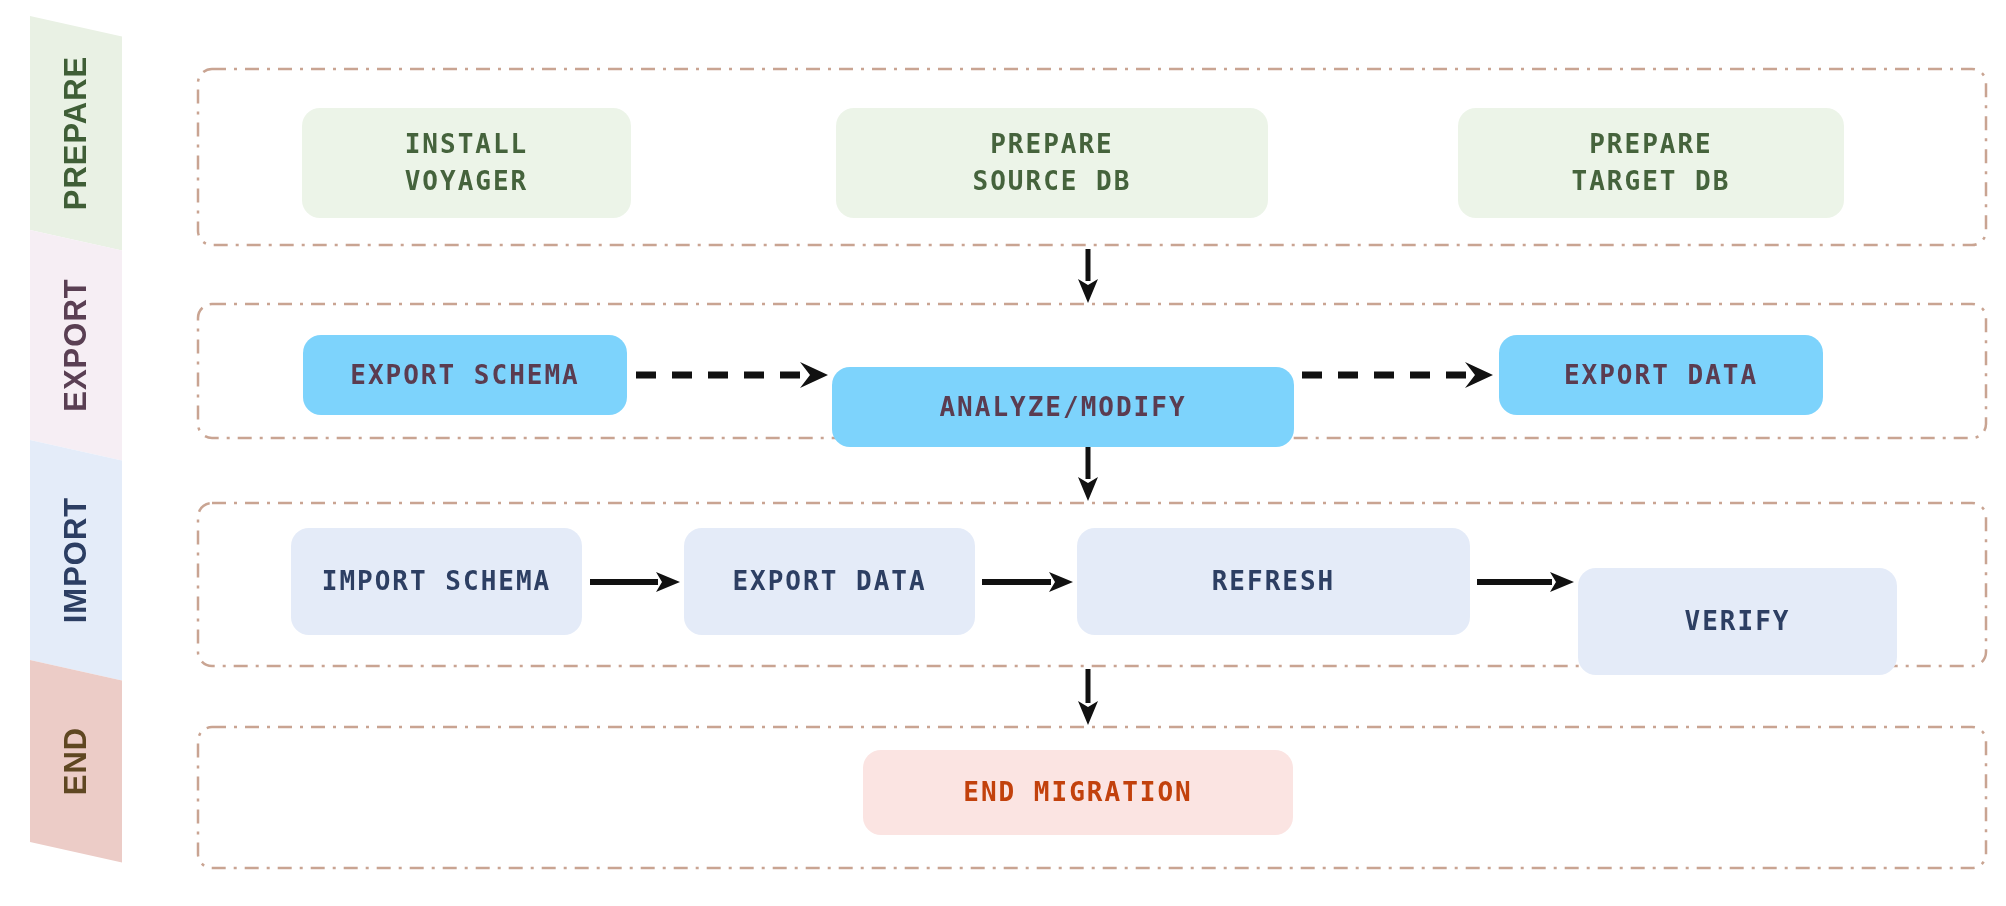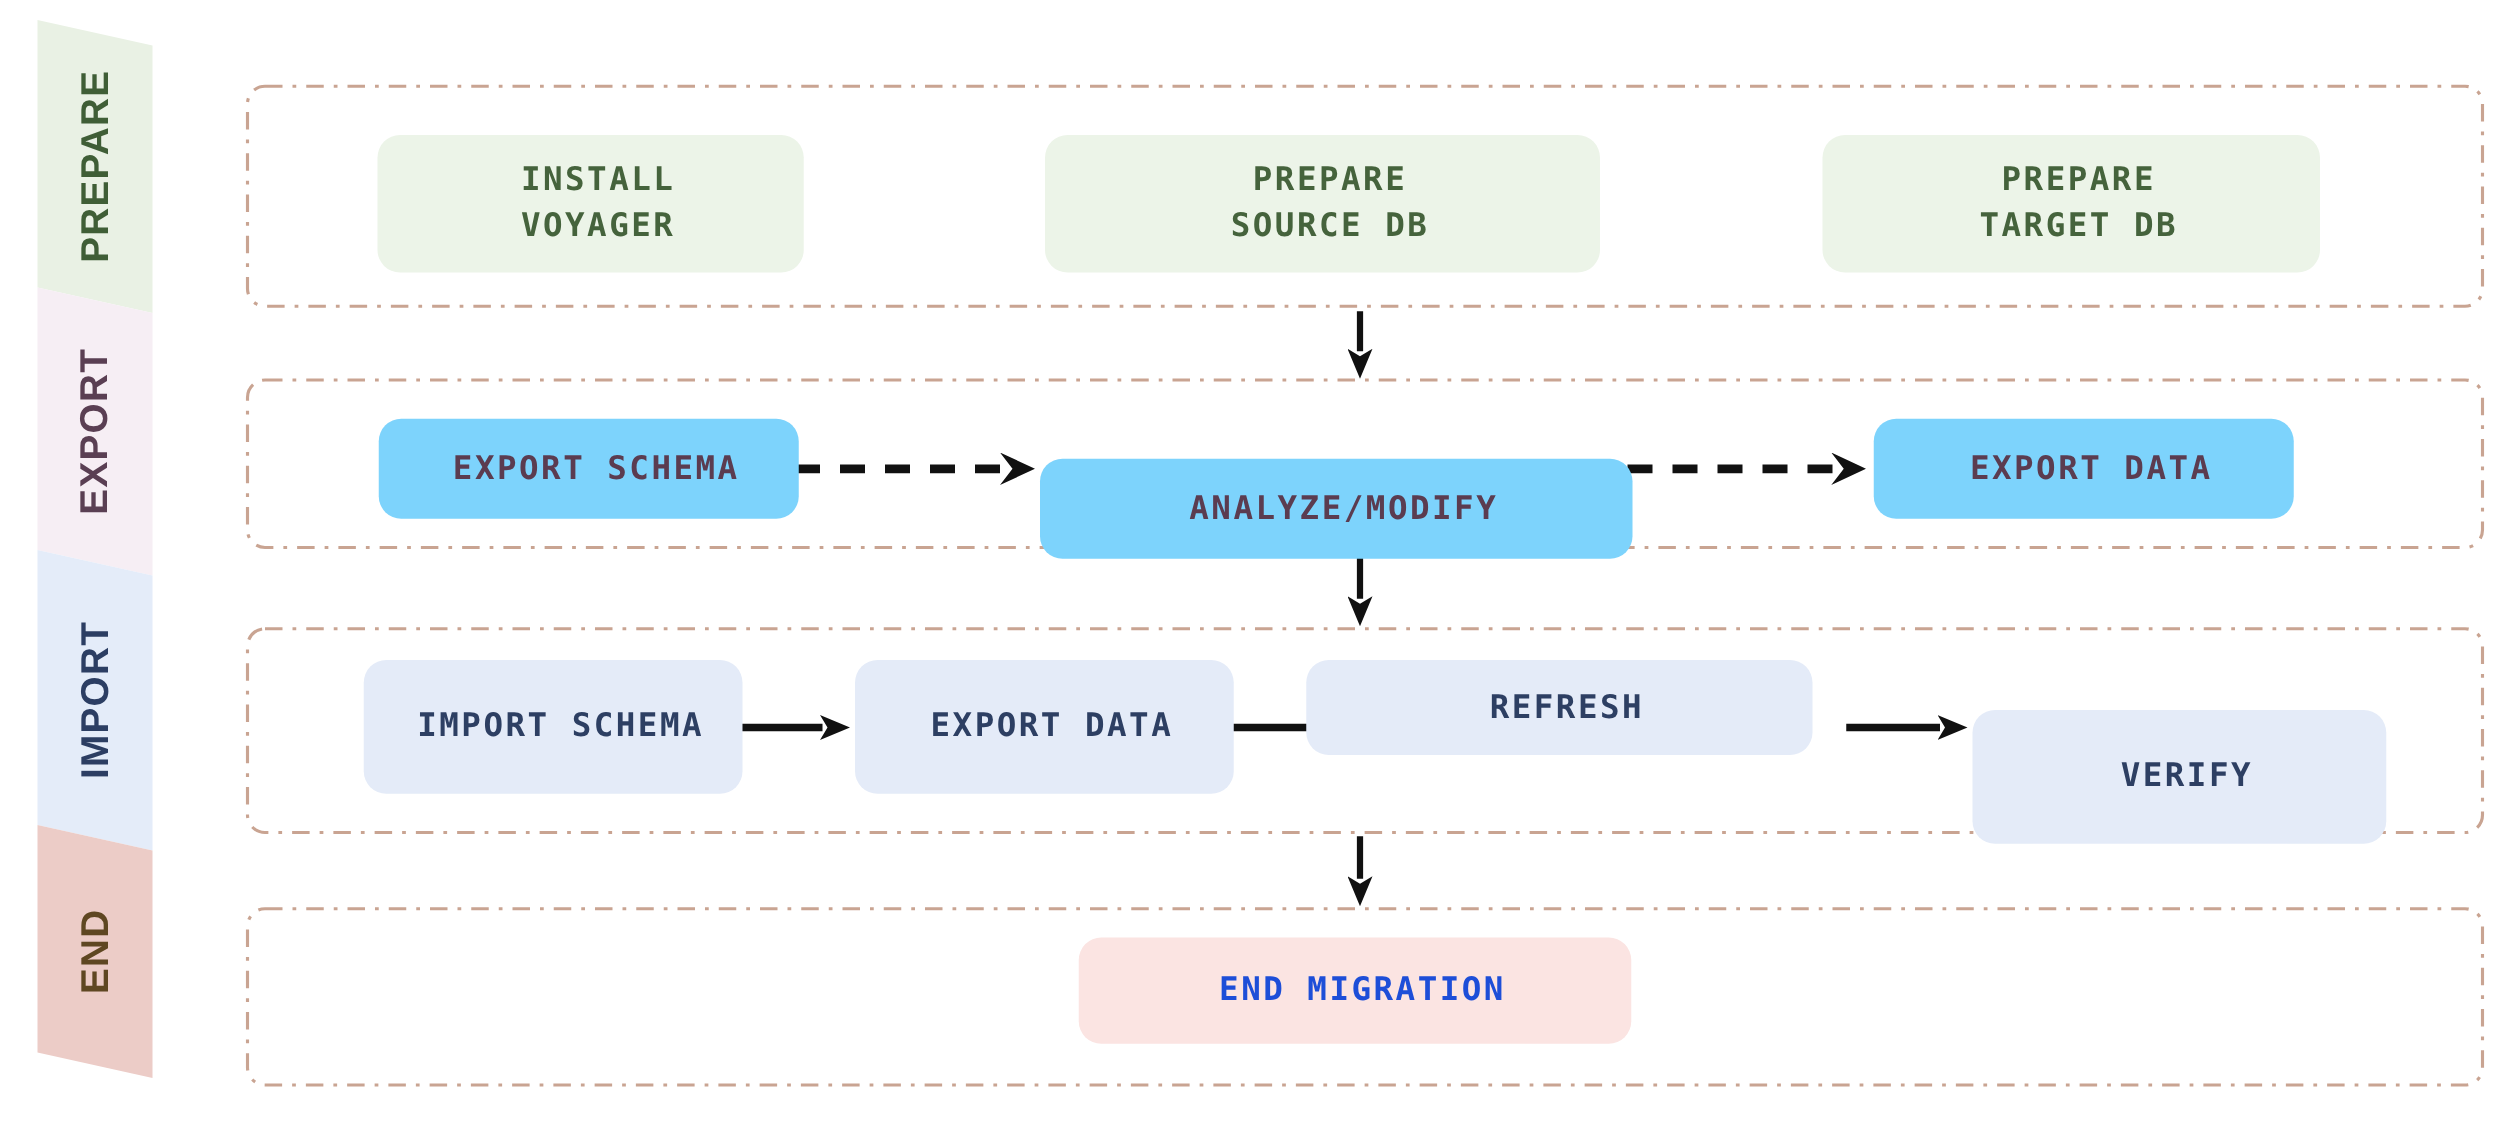--- a/index.html
+++ b/index.html
@@ -31,25 +31,25 @@
   .container-rect{fill:none;stroke:#c9a492;stroke-width:2.5;
                   stroke-dasharray:14 8 3 8;}
   .solid-line{stroke:#111111;stroke-width:6;fill:none;}
   .vert-line{stroke:#111111;stroke-width:5;fill:none;}
   .dash-line{stroke:#111111;stroke-width:7;fill:none;stroke-dasharray:20 16;}
 
   
   .node{position:absolute;z-index:2;border-radius:18px;
         display:flex;flex-direction:column;align-items:center;justify-content:center;
         font-weight:bold;font-size:26px;letter-spacing:2px;line-height:37px;
-        text-align:center;white-space:nowrap;padding-left:12px;}
+        text-align:center;white-space:nowrap;}
   .node-prepare{background:#ecf4e8;color:#45633c;}
   .node-export{background:#7dd3fc;color:#5b3c50;}
   .node-import{background:#e4ebf8;color:#2d3f63;}
-  .node-end{background:#fbe4e2;color:#1d4ed8;}
+  .node-end{background:#fbe4e2;color:#c2410c;}
 </style>
 </head>
 <body>
 
 <div class="canvas">
 
   <div class="ribbon">
     <div class="seg seg-prepare"></div>
     <div class="seg seg-export"></div>
     <div class="seg seg-import"></div>
@@ -117,21 +117,21 @@
   <div class="node node-export" style="left:1499px;top:335px;width:324px;height:80px;">
     <span>EXPORT DATA</span>
   </div>
 
   <div class="node node-import" style="left:291px;top:528px;width:291px;height:107px;">
     <span>IMPORT SCHEMA</span>
   </div>
   <div class="node node-import" style="left:684px;top:528px;width:291px;height:107px;">
     <span>EXPORT DATA</span>
   </div>
-  <div class="node node-import" style="left:1045px;top:528px;width:393px;height:76px;">
+  <div class="node node-import" style="left:1077px;top:528px;width:393px;height:107px;">
     <span>REFRESH</span>
   </div>
   <div class="node node-import" style="left:1578px;top:528px;width:319px;height:107px;margin-top:40px;">
     <span>VERIFY</span>
   </div>
 
   <div class="node node-end" style="left:863px;top:750px;width:430px;height:85px;">
     <span>END MIGRATION</span>
   </div>
 

